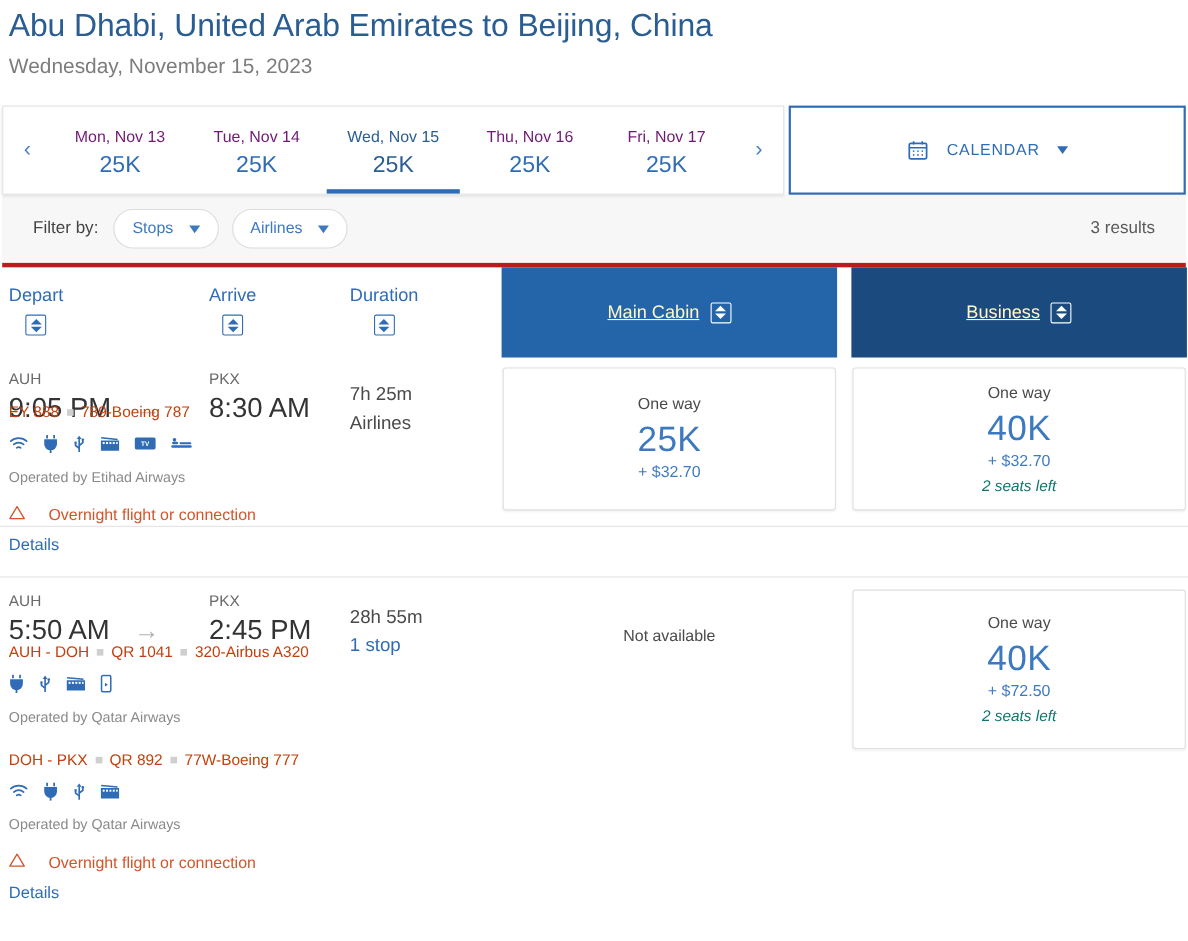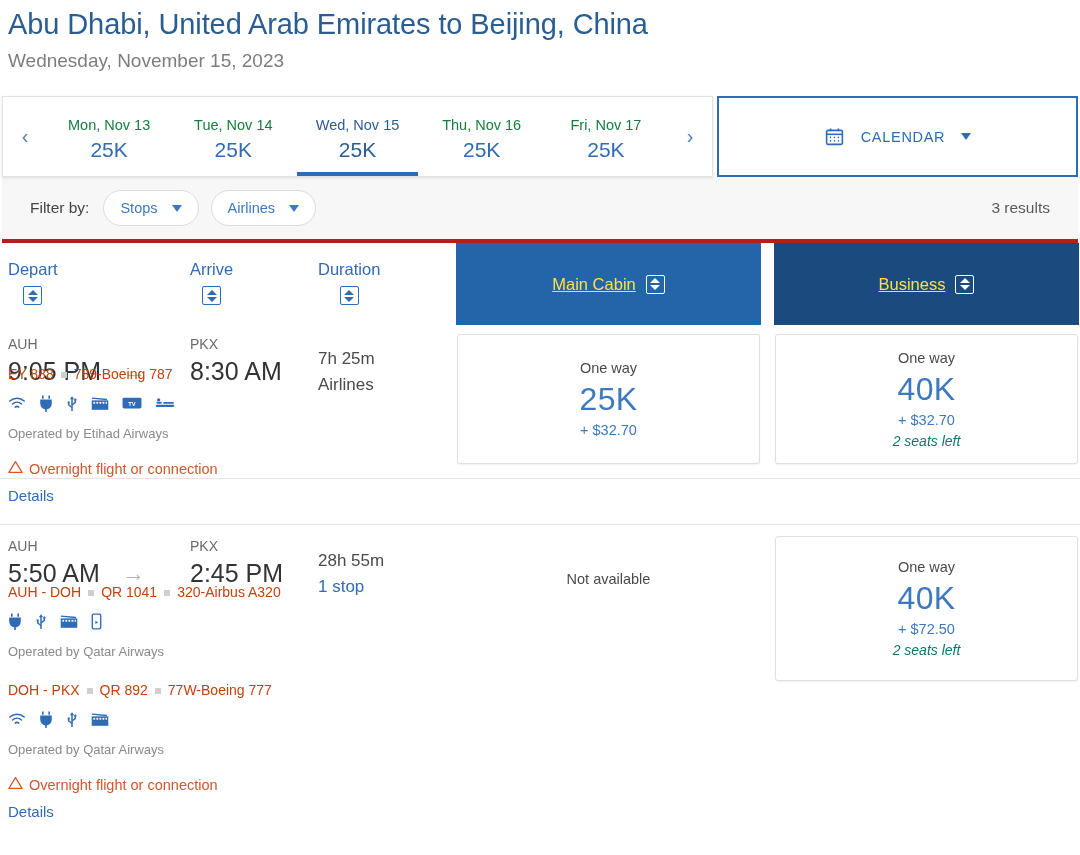--- a/index.html
+++ b/index.html
@@ -37,21 +37,21 @@
     color: #4a7fc1; font-size: 20px; cursor: pointer; user-select: none;
     background: none; border: none; font-family: "Liberation Sans", sans-serif;
   }
   .date-items { flex: 1; display: flex; align-items: stretch; }
   .date-item {
     flex: 1; display: flex; flex-direction: column;
     align-items: center; justify-content: center;
     cursor: pointer; position: relative; padding-top: 4px;
   }
   .date-item .d-label {
-    font-size: 14.5px; color: #15803d; line-height: 20px;
+    font-size: 14.5px; color: #701a75; line-height: 20px;
   }
   .date-item .d-price {
     font-size: 21px; color: #2f6cb5; line-height: 27px; margin-top: 1px;
   }
   .date-item.selected .d-label { color: #2a5d92; }
   .date-item.selected .d-price { color: #2a5d92; }
   .date-item.selected::after {
     content: ""; position: absolute; bottom: 0; left: 2px; right: 2px;
     height: 4px; background: #2f6cb5;
   }
@@ -117,21 +117,21 @@
   .sort-box i.down { border-top: 5px solid #2f6cb5; }
   .sort-box.light { border-color: #fff; }
   .sort-box.light i.up   { border-bottom-color: #fff; }
   .sort-box.light i.down { border-top-color: #fff; }
 
   .cabin-head {
     height: 82px; display: flex; align-items: center; justify-content: center;
     gap: 10px; cursor: pointer;
   }
   .cabin-head .ch-label {
-    font-size: 16.5px; color: #fde047; text-decoration: underline;
+    font-size: 16.5px; color: #fef9c3; text-decoration: underline;
   }
 
   
   .flight-row {
     display: flex; align-items: flex-start;
     border-bottom: 1px solid #e4e4e4; padding: 0 0 14px 0;
   }
   .flight-row:first-of-type { border-top: none; }
   .fr-left { display: flex; padding-top: 9px; }
 
@@ -152,21 +152,21 @@
     font-size: 14px; color: #c2410c; line-height: 21px;
     display: flex; align-items: center; gap: 7px;
   }
   .seg-dot { width: 6px; height: 6px; background: #cfcfcf; display: inline-block; }
   .amenities { display: flex; align-items: center; gap: 13px; margin-top: 9px; height: 18px; }
   .amenities svg { display: block; }
   .operated {
     font-size: 13px; color: #8a8a8a; line-height: 20px; margin-top: 12px;
   }
   .warn {
-    display: flex; align-items: center; gap: 6px;
+    display: flex; align-items: center; gap: 21px;
     font-size: 14.5px; color: #d2562a; line-height: 22px; margin-top: 14px;
   }
   .details-link {
     font-size: 15px; color: #2f6cb5; line-height: 24px;
     margin-top: 4px; cursor: pointer;
   }
 
   
   .fare-cell {
     display: flex; align-items: flex-start; justify-content: center;

